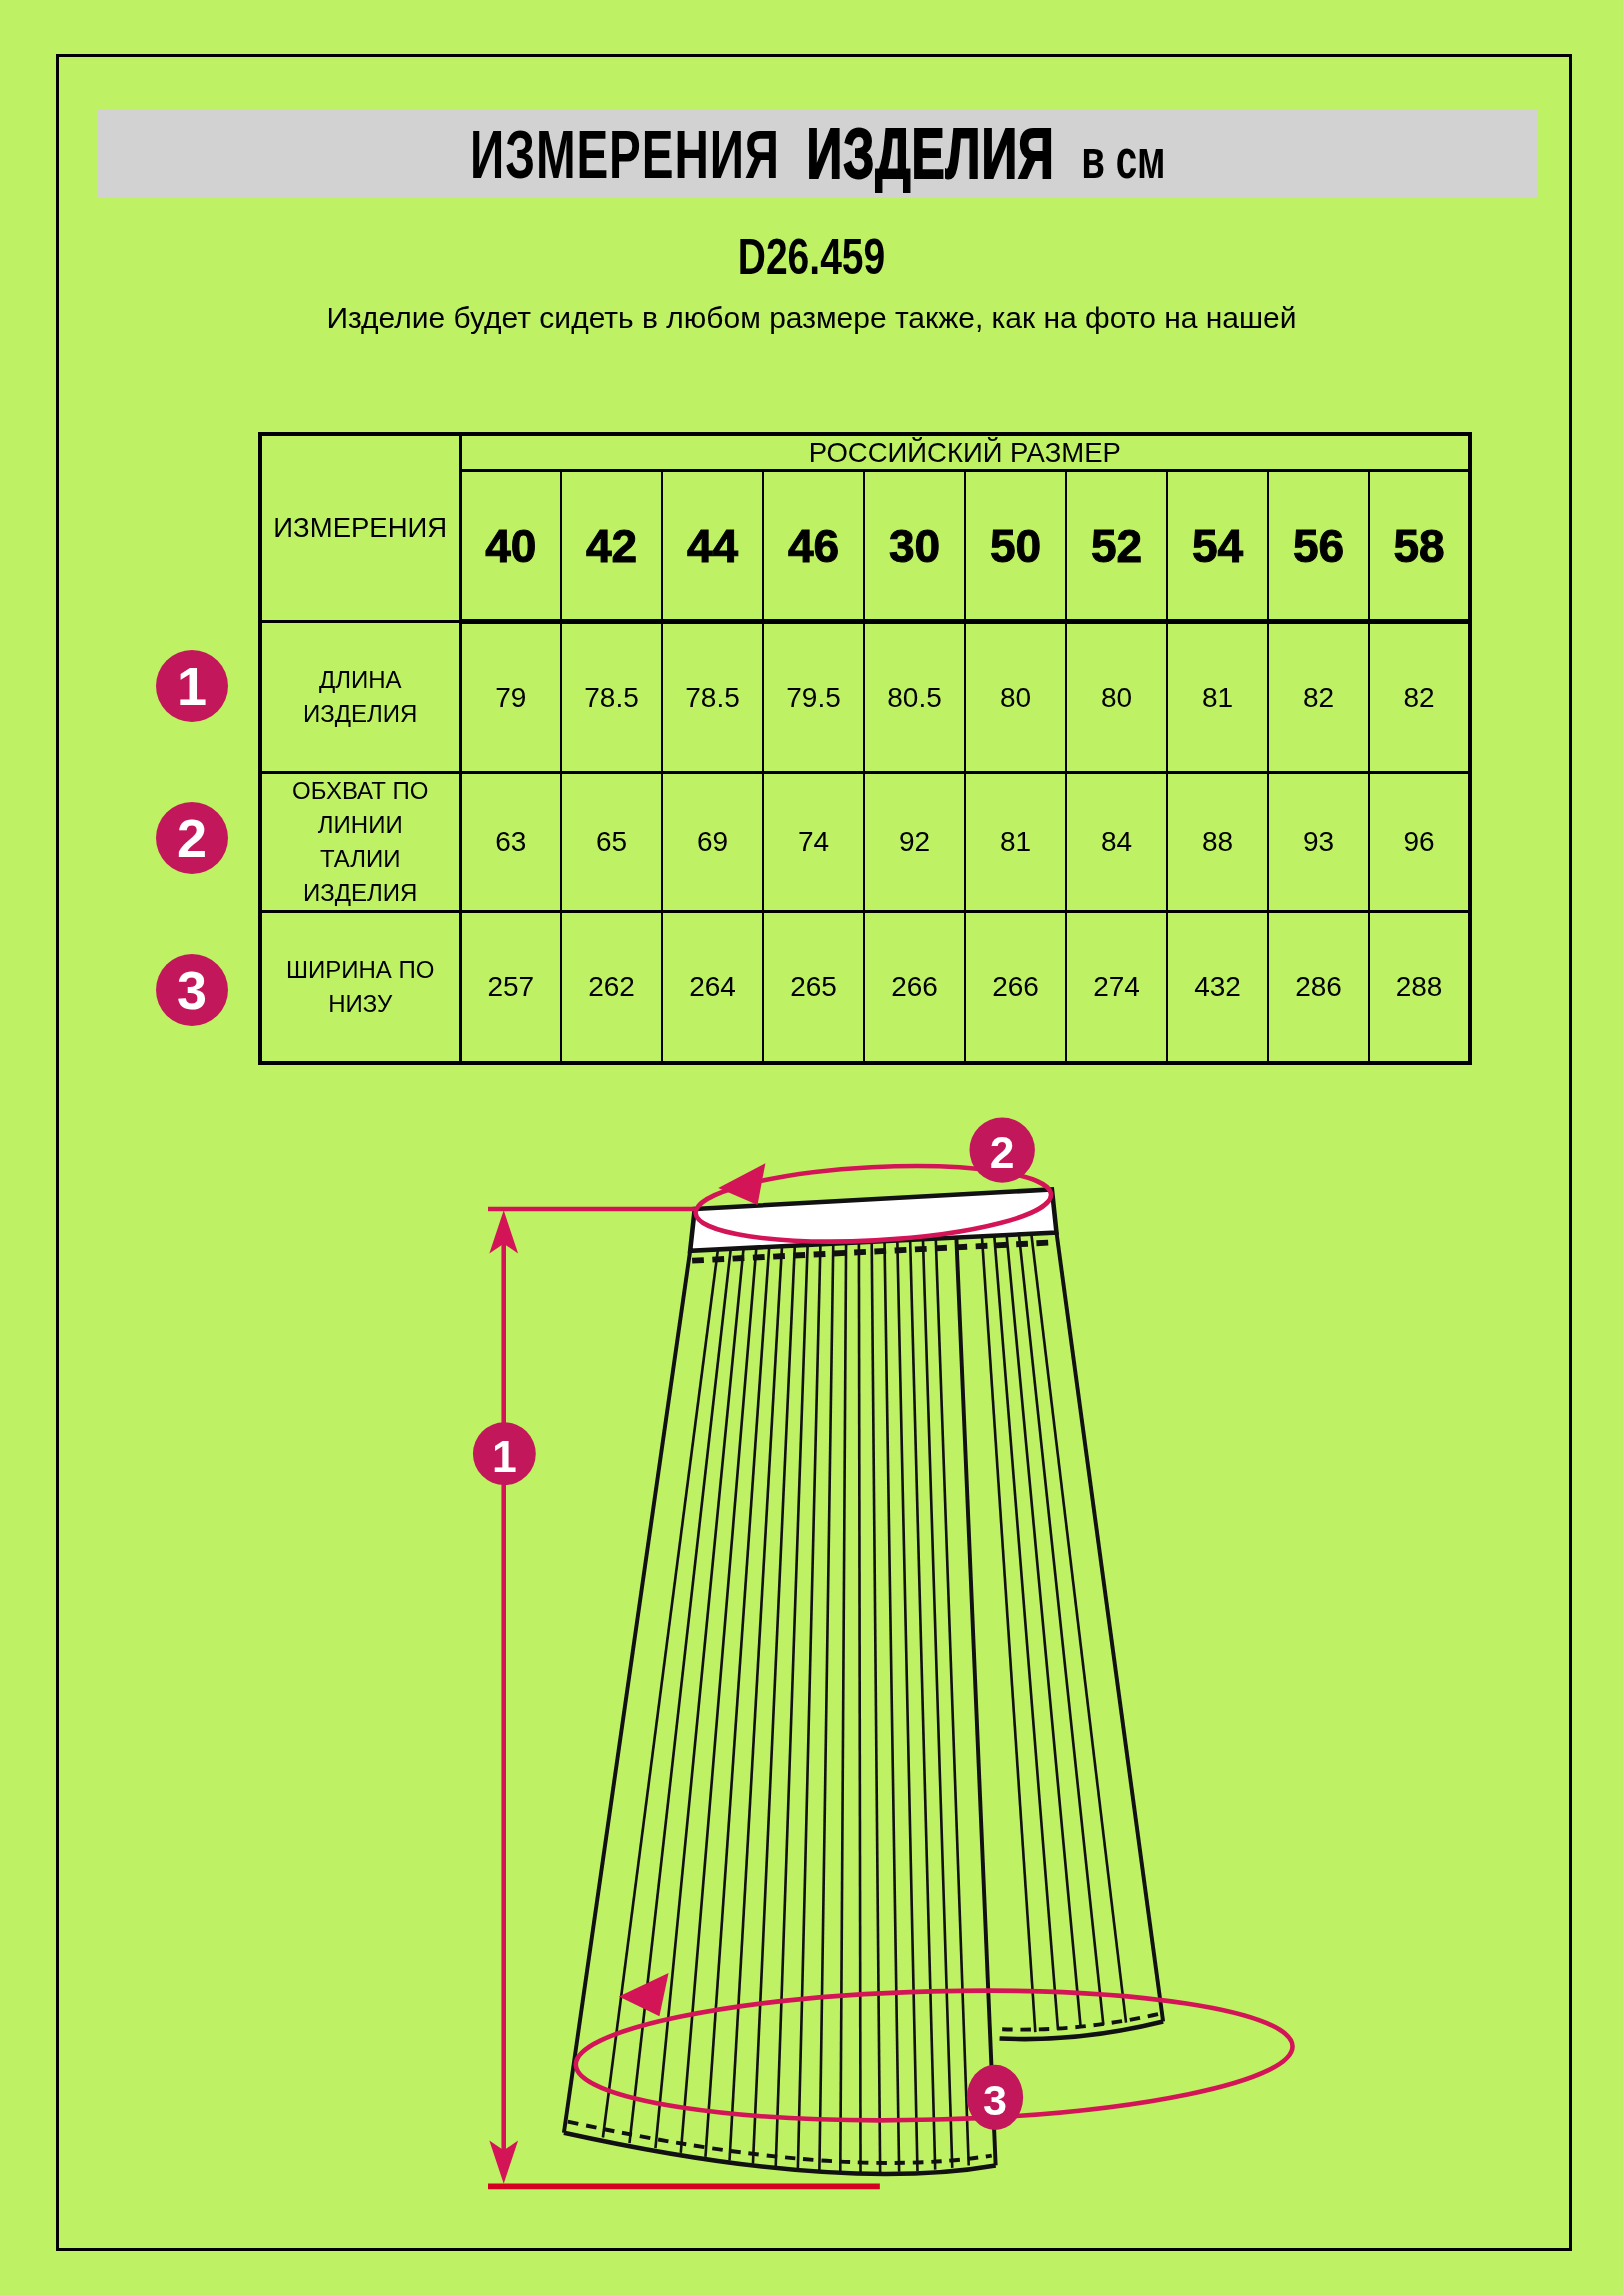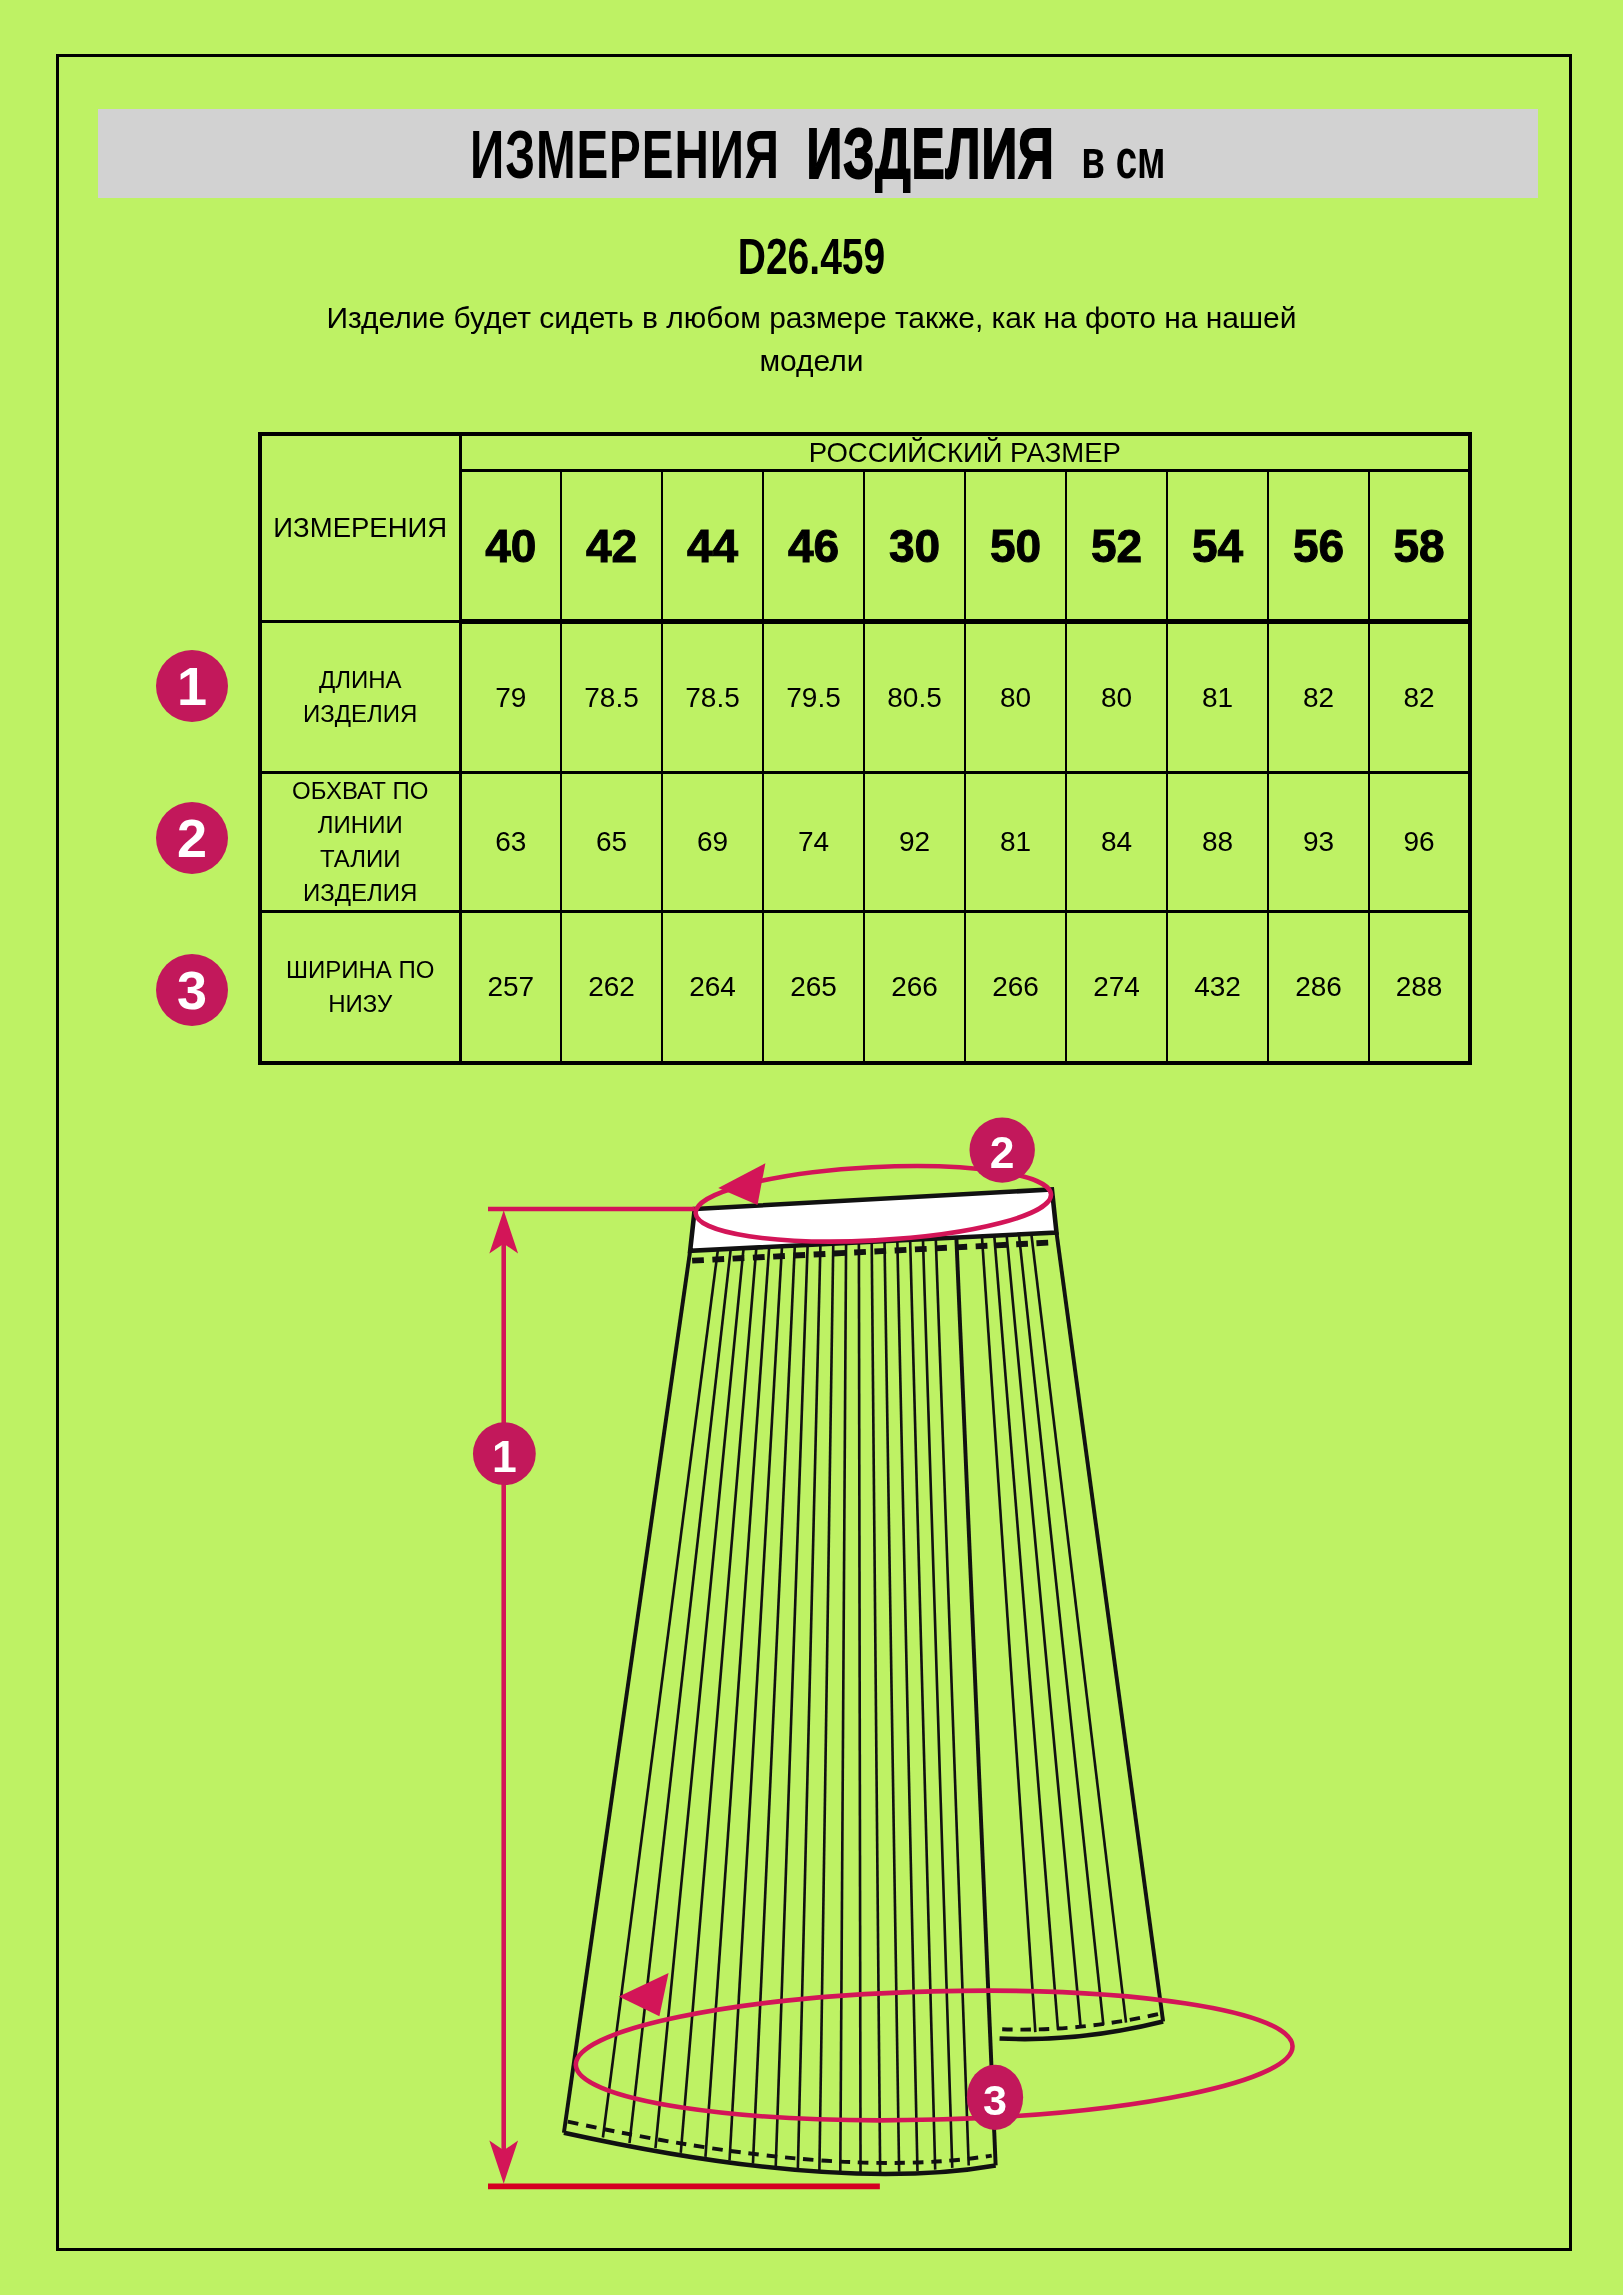--- a/index.html
+++ b/index.html
@@ -60,21 +60,20 @@
       <span class="title-w1">ИЗМЕРЕНИЯ</span>
       <span class="title-w2">ИЗДЕЛИЯ</span>
       <span class="title-w3">в см</span>
     </div>
   </div>
 
   <div class="code">D26.459</div>
 
   <div class="subtitle">
     <div>Изделие будет сидеть в любом размере также, как на фото на нашей</div>
-    <div>модели</div>
   </div>
 
   <table class="size-table">
     <colgroup>
       <col style="width:200px">
       <col span="10" style="width:101px">
     </colgroup>
     <tbody>
         <tr class="row-group-header">
       <th rowspan="2" class="measure-header">ИЗМЕРЕНИЯ</th>

